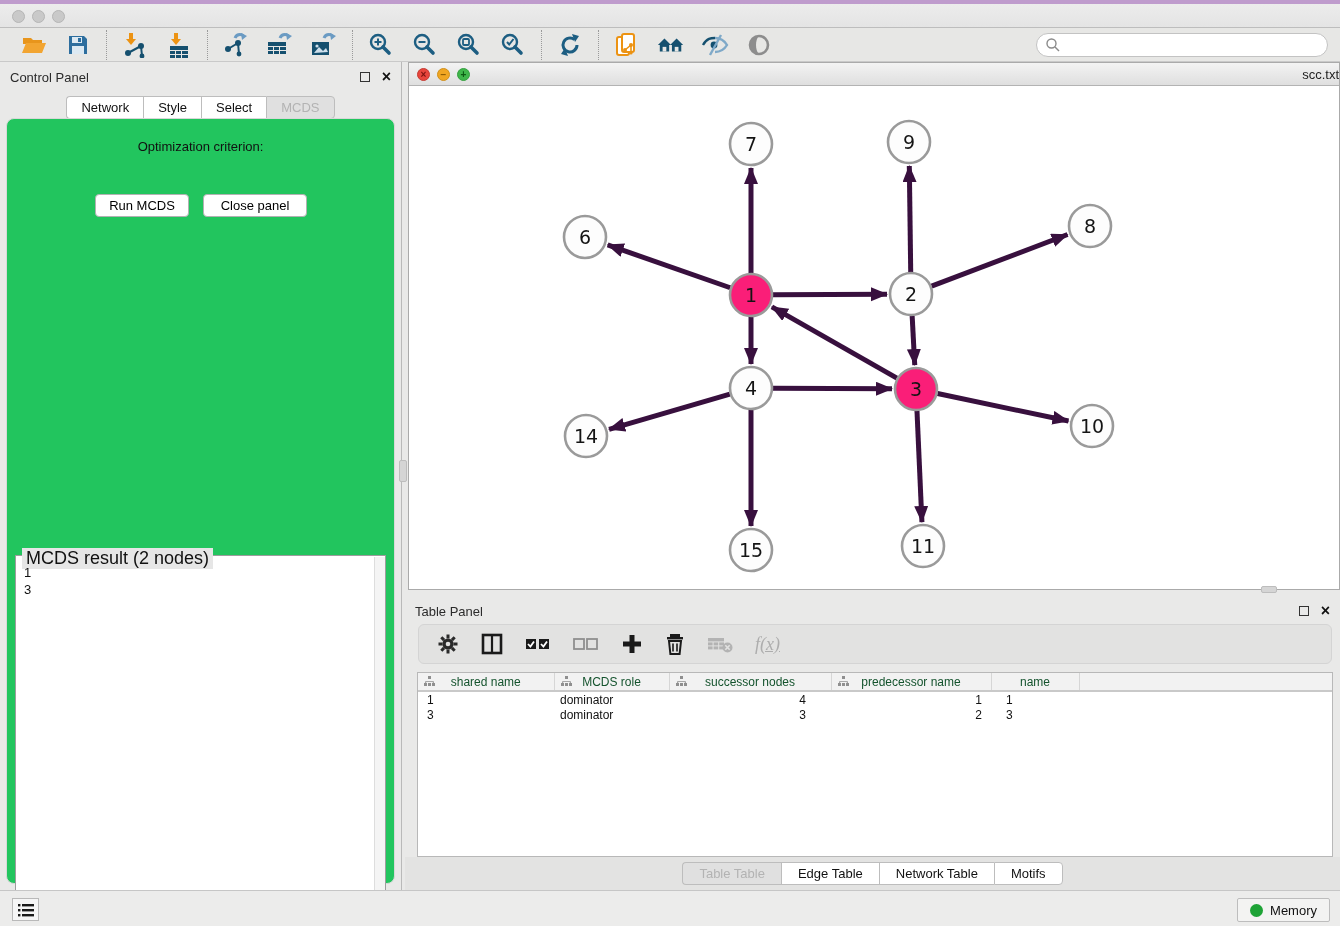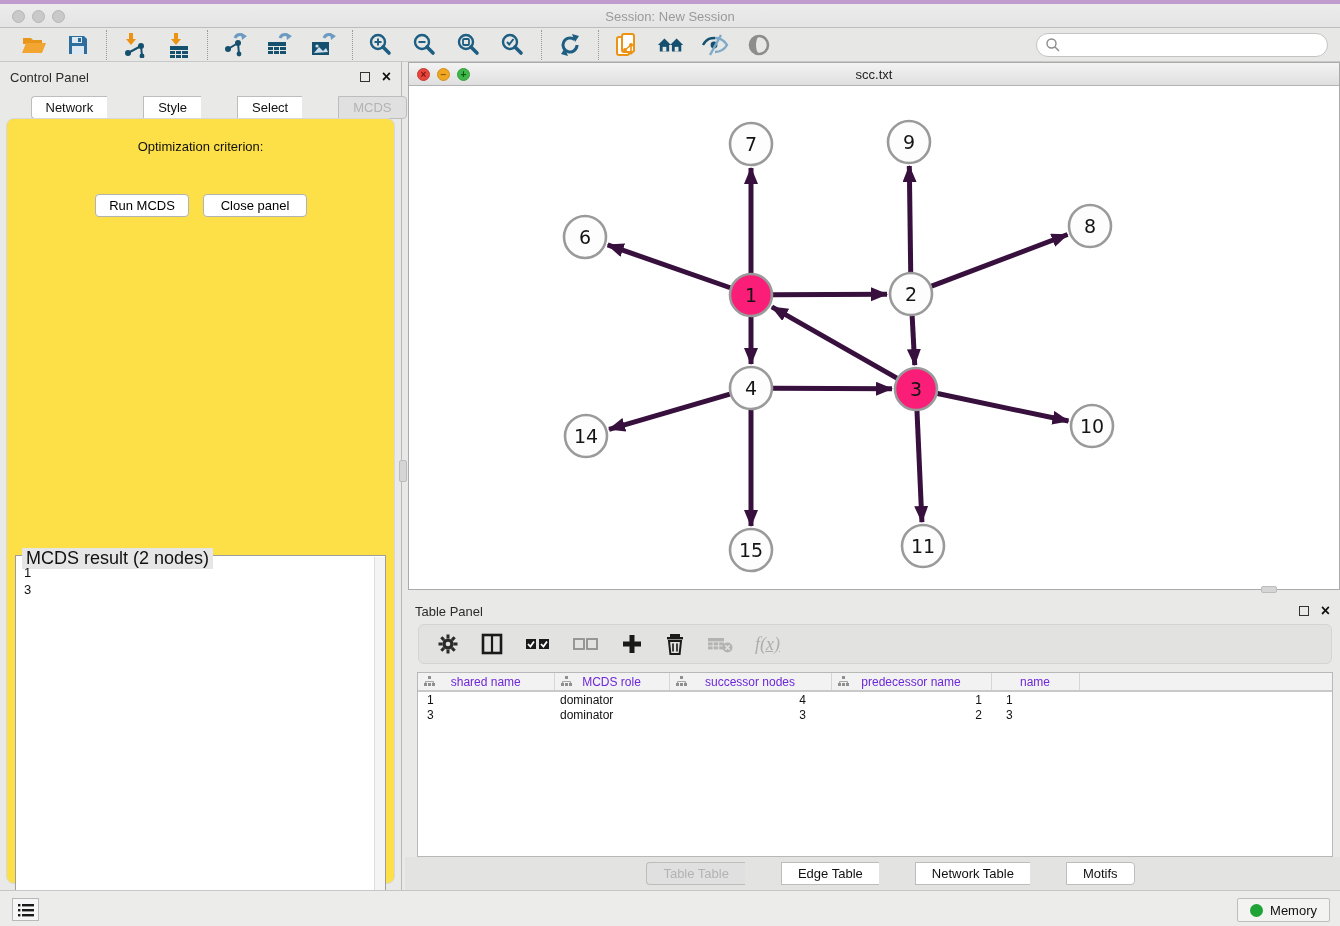--- a/index.html
+++ b/index.html
@@ -34,27 +34,27 @@
   
   #control-panel { left:0; top:0; width:401px; height:828px; }
   .panel-head { height:30px; display:flex; align-items:center; padding:0 10px; }
   .panel-title { font-size:13px; color:#2b2b2b; }
   .panel-head .spacer { flex:1; }
   .float-icon { width:10px; height:10px; border:1.5px solid #333; margin-right:12px; cursor:pointer; }
   .close-icon { font-size:16px; font-weight:bold; color:#111; line-height:10px; cursor:pointer; }
 
   .cp-tabs { position:absolute; left:0; top:34px; width:100%; display:flex; justify-content:center; }
   .tab-btn { font-size:13px; padding:3px 14px; background:#fff; border:1px solid #bdbdbd;
-    border-right:none; color:#111; cursor:pointer;margin-left:36px; }
+    border-right:none; color:#111; cursor:pointer; }
   .tab-btn:first-child { border-radius:4px 0 0 4px; }
   .tab-btn.last { border-radius:0 4px 4px 0; border-right:1px solid #bdbdbd; }
   .tab-btn.active { background:#e0e0e0; color:#b3b3b3; }
 
   #cp-content { position:absolute; left:6px; top:56px; width:389px; height:766px;
-    background:#fde047; border:1px solid #d8d8d8; border-radius:8px; }
+    background:#22c55e; border:1px solid #d8d8d8; border-radius:8px; }
   #opt-label { width:100%; text-align:center; top:20px; font-size:13px; color:#111; }
   #criterion-select { left:38px; top:42px; width:312px; height:23px; background:#fff;
     border:1px solid #b2b2b2; border-radius:4px; display:flex; align-items:center;
     padding-left:10px; font-size:13px; cursor:pointer; }
   .stepper { position:absolute; right:6px; top:3px; display:flex; flex-direction:column; gap:3px; }
   .tri-up { width:0; height:0; border-left:4px solid transparent; border-right:4px solid transparent;
     border-bottom:5px solid #555; }
   .tri-down { width:0; height:0; border-left:4px solid transparent; border-right:4px solid transparent;
     border-top:5px solid #555; }
   .cp-btn { position:absolute; top:75px; height:23px; background:#fff; border:1px solid #b2b2b2;
@@ -74,39 +74,39 @@
   #network-window { left:408px; top:0; width:932px; height:528px; background:#fff;
     border:1px solid #aaa; border-top:none; }
   #net-titlebar { position:absolute; left:0; top:0; width:930px; height:24px;
     background:linear-gradient(#f3f3f3,#dfdfdf); border-bottom:1px solid #b3b3b3;
     border-top:1px solid #aaa; }
   .nt-dot { position:absolute; top:5px; width:13px; height:13px; border-radius:50%;
     font-size:10px; font-weight:bold; text-align:center; line-height:12px; cursor:pointer; }
   #nt-close { left:8px;  background:#e8453c; border:1px solid #c43b33; color:#7d1410; }
   #nt-min   { left:28px; background:#f0a622; border:1px solid #d0901c; color:#8a5a05; }
   #nt-zoom  { left:48px; background:#3fb64a; border:1px solid #35a03f; color:#0d5b14; }
-  #net-title { position:absolute; width:100%; top:4px; text-align:center; font-size:13px; color:#222; }
+  #net-title { position:absolute; width:100%; top:4px; text-align:right; font-size:13px; color:#222; }
   #network-canvas { position:absolute; left:0; top:24px; width:930px; height:502px; background:#fff; }
   #h-splitter-handle { left:852px; top:524px; width:16px; height:7px; }
   #v-splitter-handle { left:-3px; top:398px; width:8px; height:22px; }
 
   
   #table-panel { left:405px; top:534px; width:935px; height:294px; }
   #tp-toolbar { position:absolute; left:13px; top:28px; width:914px; height:40px;
     background:#e2e2e1; border:1px solid #d4d4d4; border-radius:6px;
     display:flex; align-items:center; gap:22px; padding-left:18px; }
   .tp-icon { display:flex; align-items:center; justify-content:center; cursor:pointer;text-decoration:underline; }
   .fx-label { font-family:"Liberation Serif", serif; font-style:italic; font-size:18px; color:#adadad; }
 
   #node-table-wrap { position:absolute; left:12px; top:76px; width:916px; height:185px;
     background:#fff; border:1px solid #b8b8b8; overflow:hidden; }
   table { border-collapse:collapse; table-layout:fixed; width:100%; font-size:12px; }
   col.c0{width:136px;} col.c1{width:115px;} col.c2{width:162px;} col.c3{width:160px;} col.c4{width:88px;} col.c5{width:auto;}
   th { position:relative; height:18px; background:#f2f2f2; border-right:1px solid #d6d6d6;
-    border-bottom:2px solid #c9c9c9; font-weight:normal; color:#6d28d9; text-align:center; cursor:pointer; }
+    border-bottom:2px solid #c9c9c9; font-weight:normal; color:#14532d; text-align:center; cursor:pointer; }
   th .hdr-ico { position:absolute; left:6px; top:3px; }
   td { height:16px; padding:0; color:#111; white-space:nowrap; overflow:hidden; }
   td.al { text-align:left; padding-left:9px; }
   td.al2 { text-align:left; padding-left:6px; }
   td.ar { text-align:right; padding-right:25px; }
   td.ar2 { text-align:right; padding-right:9px; }
   td.nm { text-align:left; padding-left:15px; }
 
   #tp-footer { position:absolute; left:0px; top:261px; width:935px; height:33px; background:#e3e3e2;
     display:flex; justify-content:center; align-items:center; }
@@ -122,21 +122,20 @@
     gap:7px; padding:0 12px; font-size:13px; color:#111; cursor:pointer; }
   #memory-dot { width:13px; height:13px; border-radius:50%; background:#1ea336; }
 </style>
 </head>
 <body>
 
 <div id="titlebar" class="abs">
   <span class="traffic-dot" style="left:12px"></span>
   <span class="traffic-dot" style="left:32px"></span>
   <span class="traffic-dot" style="left:52px"></span>
-  <div id="title-text" class="abs">Session: New Session</div>
 </div>
 
 <div id="toolbar" class="abs">
   <div class="tb-group">
     <span class="tb-icon">
       <svg width="26" height="24" viewBox="0 0 26 24">
           <path d="M2 5h8l2 2h9v4H2z" fill="#e8951c"></path>
           <path d="M1 20l4-10h20l-4 10z" fill="#f2a531"></path>
         </svg>
     </span>

